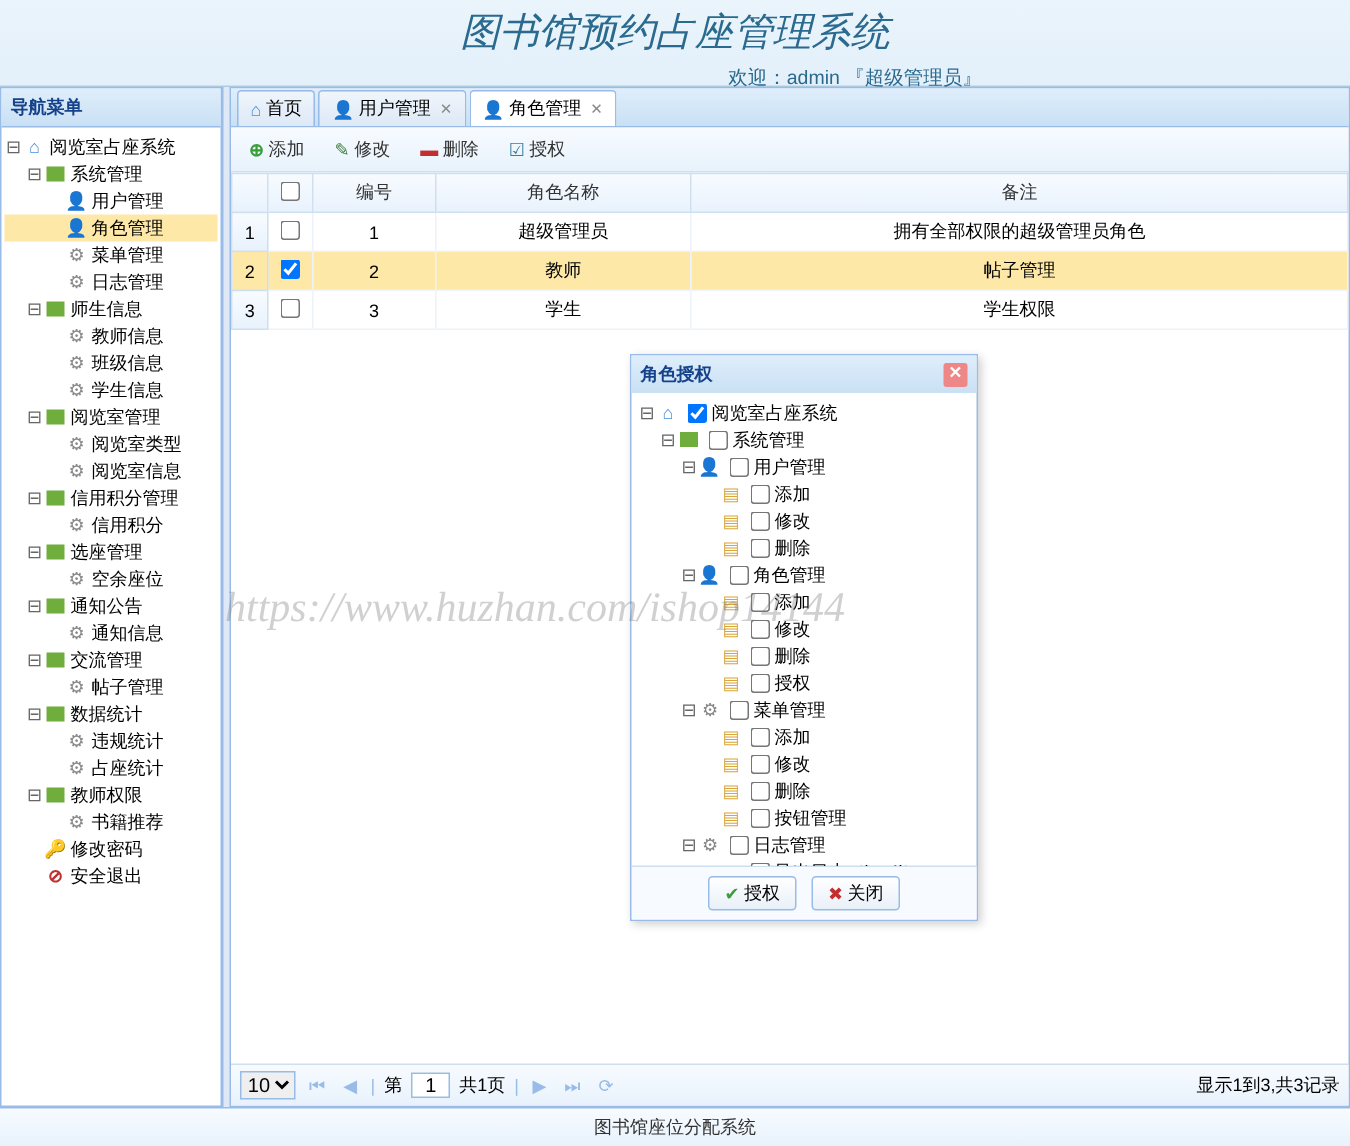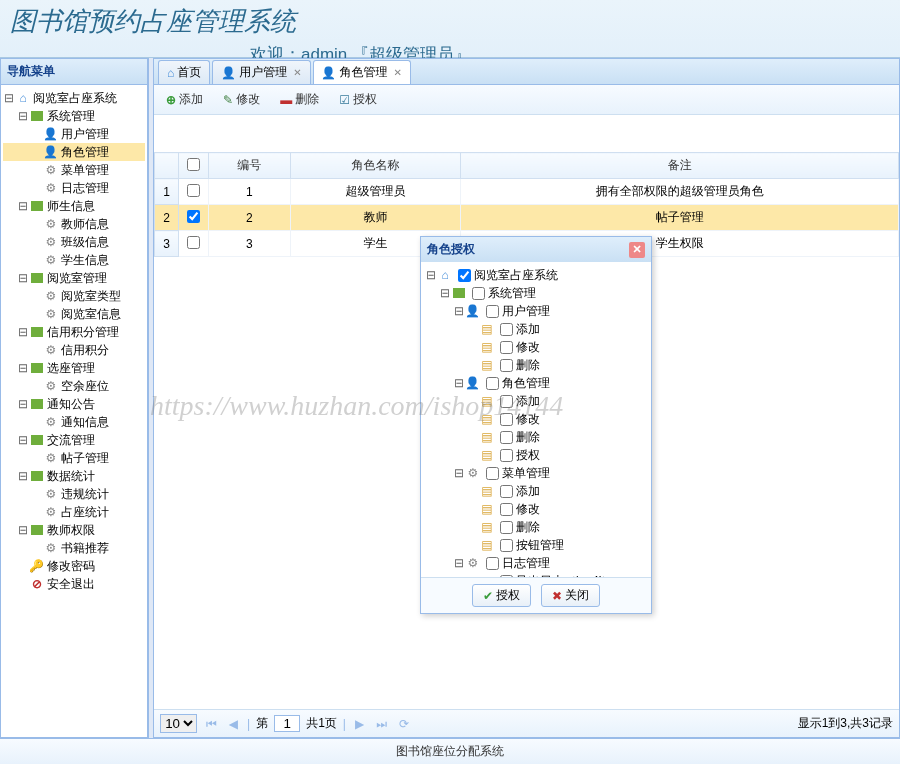--- a/index.html
+++ b/index.html
@@ -1,19 +1,19 @@
 <!DOCTYPE html>
 <html><head>
 <meta charset="utf-8">
 <style>
 * { box-sizing: border-box; margin: 0; padding: 0; }
 body { font-family: "Microsoft YaHei", Arial, sans-serif; font-size: 12px; background: #fff; width: 900px; height: 764px; overflow: hidden; position: relative; }
-.header { height: 58px; background: linear-gradient(#eaf4fb, #e3f0fa); border-bottom: 1px solid #a9c9e2; padding: 4px 10px; }
+.header { height: 58px; background: linear-gradient(#eaf4fb, #e3f0fa); border-bottom: 1px solid #a9c9e2; padding: 4px 10px; text-align: center; }
 .header-title { font-size: 26px; font-family: KaiTi, serif; color: #2b6a8f; font-style: italic; }
-.header-welcome { color: #2b6a8f; font-size: 17px; margin-left: 240px; margin-top: 4px; }
+.header-welcome { color: #2b6a8f; font-size: 13px; margin-left: 240px; margin-top: 4px; }
 .layout { display: flex; height: 680px; }
 .sidebar { width: 148px; border: 1px solid #99bbe8; background: #fff; }
 .panel-header { background: linear-gradient(#dfeefb, #c9e0f4); border-bottom: 1px solid #99bbe8; padding: 4px 6px; font-weight: bold; color: #15428b; }
 .tree { padding: 4px 2px; font-size: 12px; line-height: 18px; }
 .tree-node { display: flex; align-items: center; white-space: nowrap; cursor: pointer; }
 .tree-node.sel { background: #fde8a8; }
 .tree-indent { display: inline-block; }
 .tree-toggle { width: 12px; display: inline-block; text-align: center; color: #666; }
 .tree-icon { width: 16px; height: 16px; display: inline-flex; align-items: center; justify-content: center; margin-right: 2px; }
 .ico-home { color: #4a90d9; }
@@ -29,21 +29,21 @@
 .tab-close { color: #888; font-size: 10px; margin-left: 3px; }
 .toolbar { background: linear-gradient(#f7fbff, #e8f2fc); border-bottom: 1px solid #cddff0; padding: 4px 6px; display: flex; gap: 8px; align-items: center; }
 .tb-btn { display: flex; align-items: center; gap: 3px; padding: 2px 6px; cursor: pointer; color: #333; }
 .ico-add { color: #3a9c3a; font-weight: bold; }
 .ico-edit { color: #3a7c3a; }
 .ico-del { color: #c03030; font-weight: bold; }
 .ico-auth { color: #3a7c9c; }
 .searchbar { background: #f7fbff; border-bottom: 1px solid #cddff0; padding: 5px 8px; display: flex; align-items: center; gap: 6px; }
 .searchbar input[type=text] { border: 1px solid #99bbe8; padding: 2px 4px; width: 150px; height: 20px; }
 .btn { background: linear-gradient(#fff, #e8f0f8); border: 1px solid #99bbe8; border-radius: 3px; padding: 2px 10px; cursor: pointer; display: inline-flex; align-items: center; gap: 3px; }
-.grid { flex: 1; overflow: auto; margin-top: 37px; }
+.grid { flex: 1; overflow: auto; }
 .grid table { width: 100%; border-collapse: collapse; }
 .grid th { background: linear-gradient(#f7fbff, #e8f2fc); border: 1px solid #d0dff0; padding: 4px; font-weight: normal; color: #333; }
 .grid td { border: 1px solid #eef3f9; padding: 4px; text-align: center; }
 .grid tr.row-sel td { background: #fde8a8; }
 .grid td.rownum { background: linear-gradient(#f7fbff, #e8f2fc); width: 24px; border: 1px solid #d0dff0; }
 .pager { background: linear-gradient(#f7fbff, #e8f2fc); border-top: 1px solid #cddff0; padding: 4px 6px; display: flex; align-items: center; gap: 6px; }
 .pager .spacer { flex: 1; }
 .pager select { border: 1px solid #99bbe8; text-align: right; }
 .pager input { width: 26px; border: 1px solid #99bbe8; text-align: center; }
 .pager .pbtn { color: #99bbe8; cursor: pointer; padding: 0 3px; }

